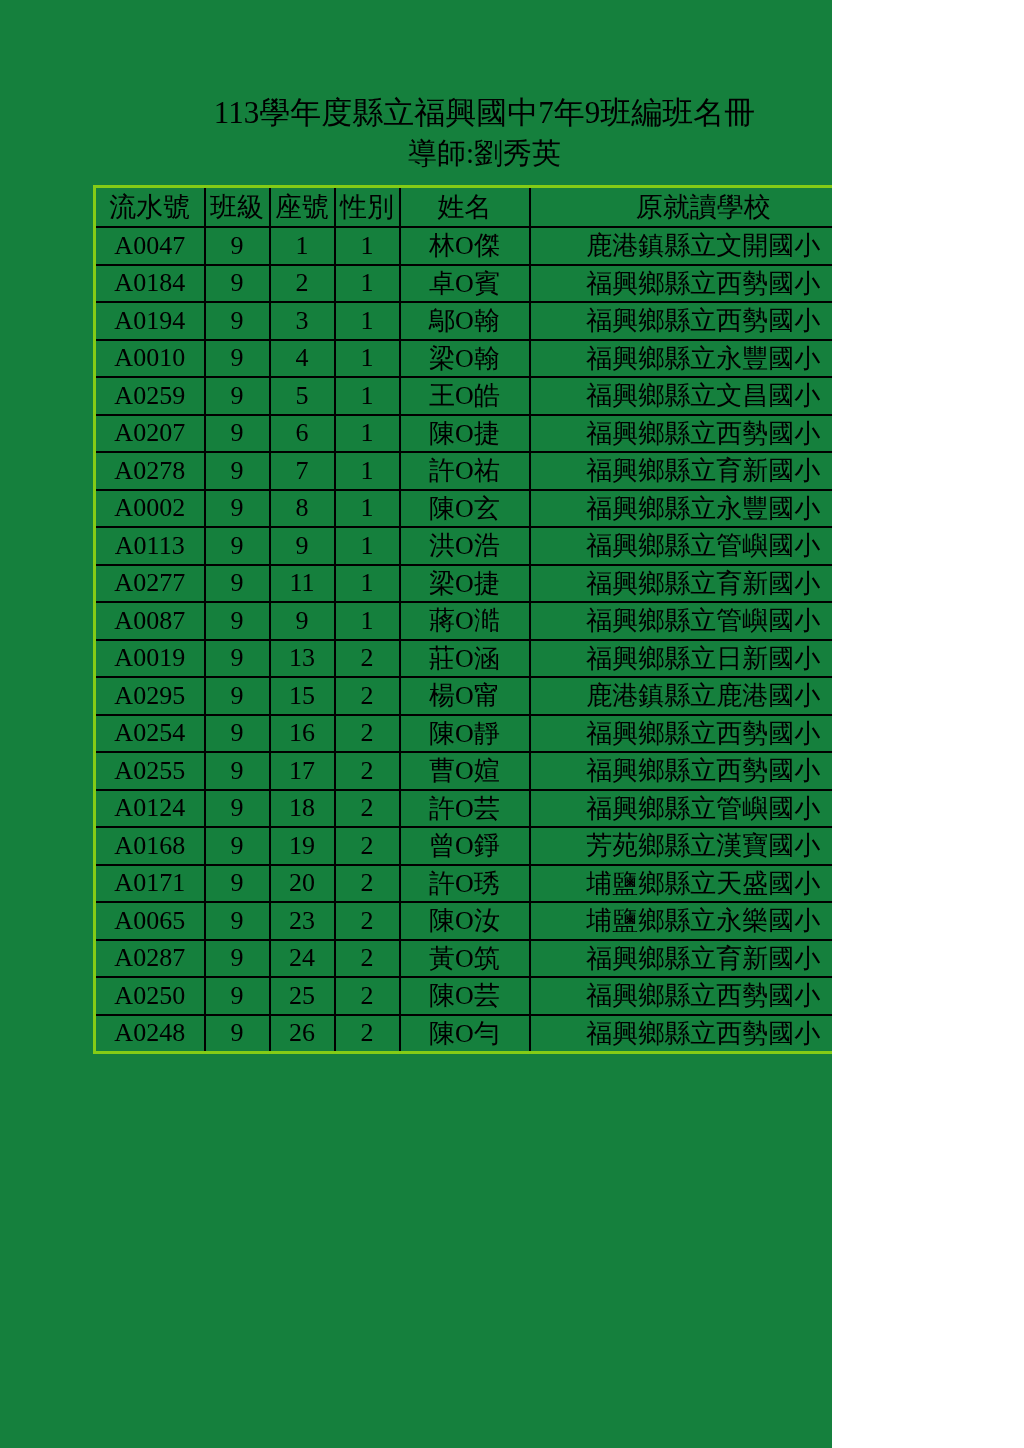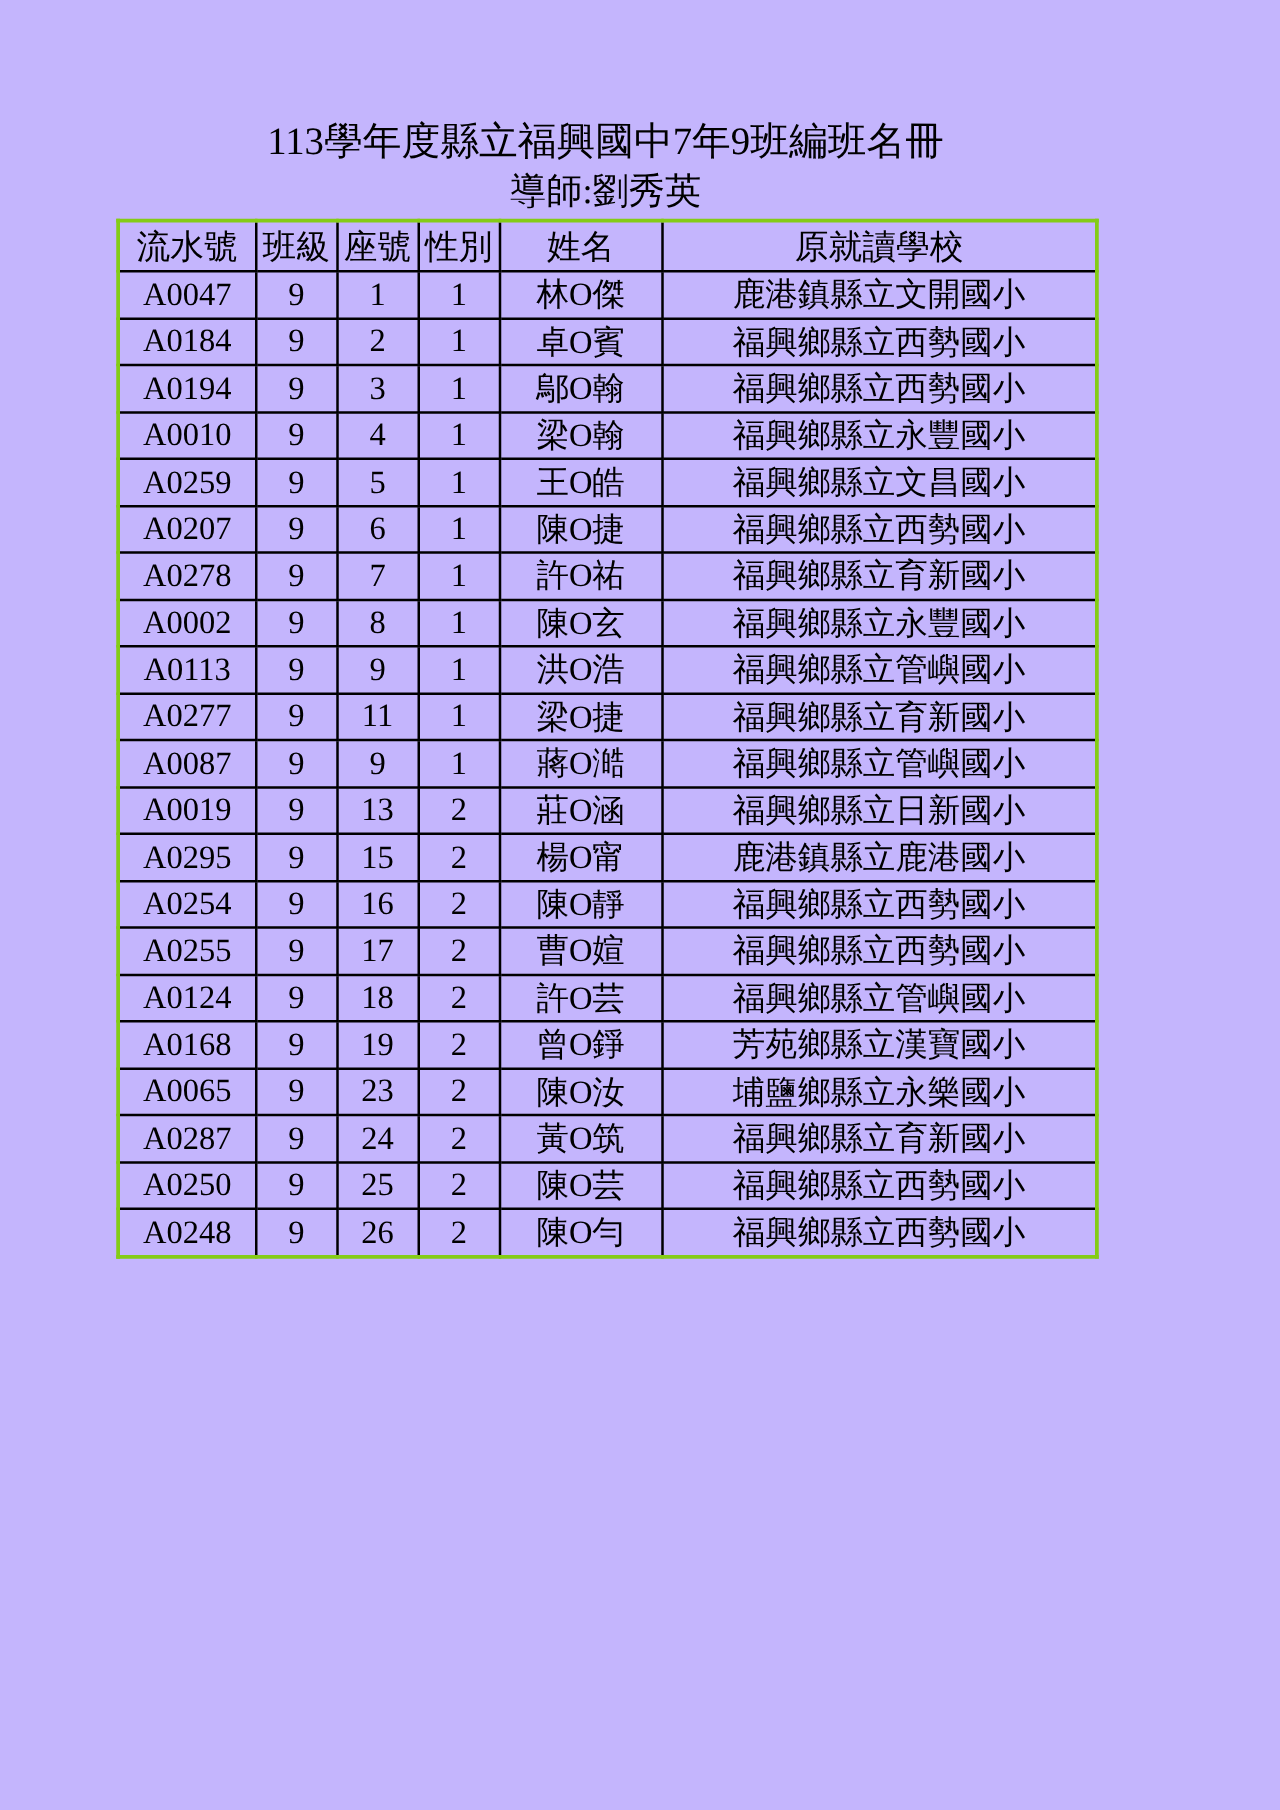--- a/index.html
+++ b/index.html
@@ -4,23 +4,23 @@
 <style>
   html, body {
     margin: 0;
     padding: 0;
     background: #ffffff;
     color: #000000;
     font-family: "Liberation Serif", "DejaVu Serif", serif;
   }
   .page {
     position: relative;
-    width: 1024px;
+    width: 832px;
     height: 1448px;
-    background: #c4b5fd;
+    background: #15803d;
     overflow: hidden;
   }
   .content {
     position: absolute;
     left: 93px;
     top: 0;
     width: 783px;
   }
   .doc-title {
     margin-top: 94px;
@@ -29,21 +29,21 @@
     line-height: 1.25;
     font-weight: normal;
     white-space: nowrap;
   }
   .doc-subtitle {
     text-align: center;
     font-size: 29px;
     line-height: 1.25;
     font-weight: normal;
     margin-top: 2px;
-    margin-bottom: 4px;
+    margin-bottom: 14px;
   }
   table.roster {
     border-collapse: collapse;
     table-layout: fixed;
     width: 783px;
     border: 3px solid #84cc16;
   }
   table.roster th,
   table.roster td {
     border: 2px solid #000000;
@@ -227,20 +227,28 @@
           </tr>
           <tr>
             <td>A0168</td>
             <td>9</td>
             <td>19</td>
             <td>2</td>
             <td>曾O錚</td>
             <td>芳苑鄉縣立漢寶國小</td>
           </tr>
           <tr>
+            <td>A0171</td>
+            <td>9</td>
+            <td>20</td>
+            <td>2</td>
+            <td>許O琇</td>
+            <td>埔鹽鄉縣立天盛國小</td>
+          </tr>
+          <tr>
             <td>A0065</td>
             <td>9</td>
             <td>23</td>
             <td>2</td>
             <td>陳O汝</td>
             <td>埔鹽鄉縣立永樂國小</td>
           </tr>
           <tr>
             <td>A0287</td>
             <td>9</td>

